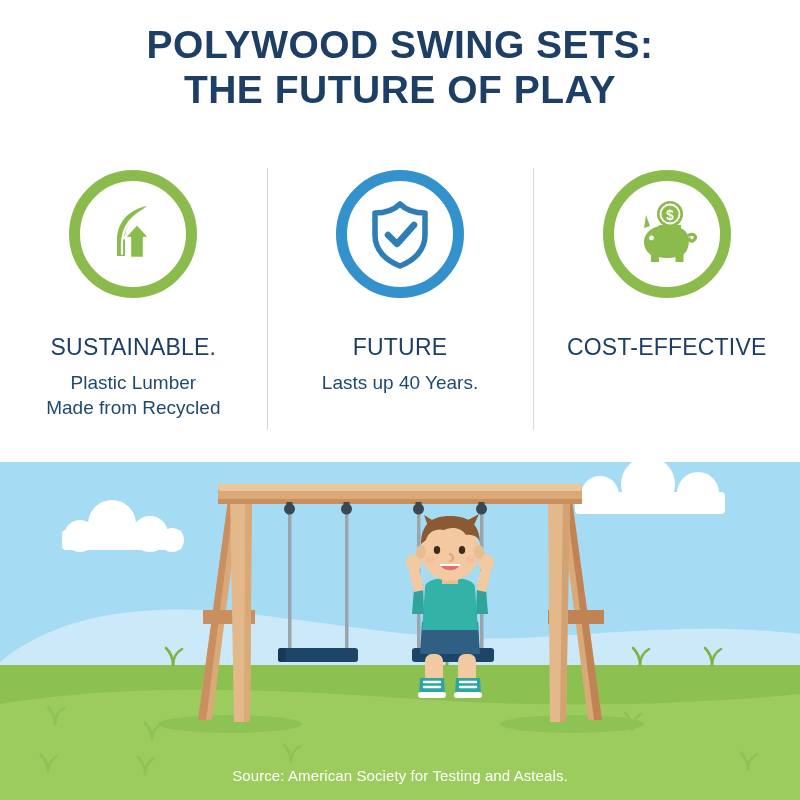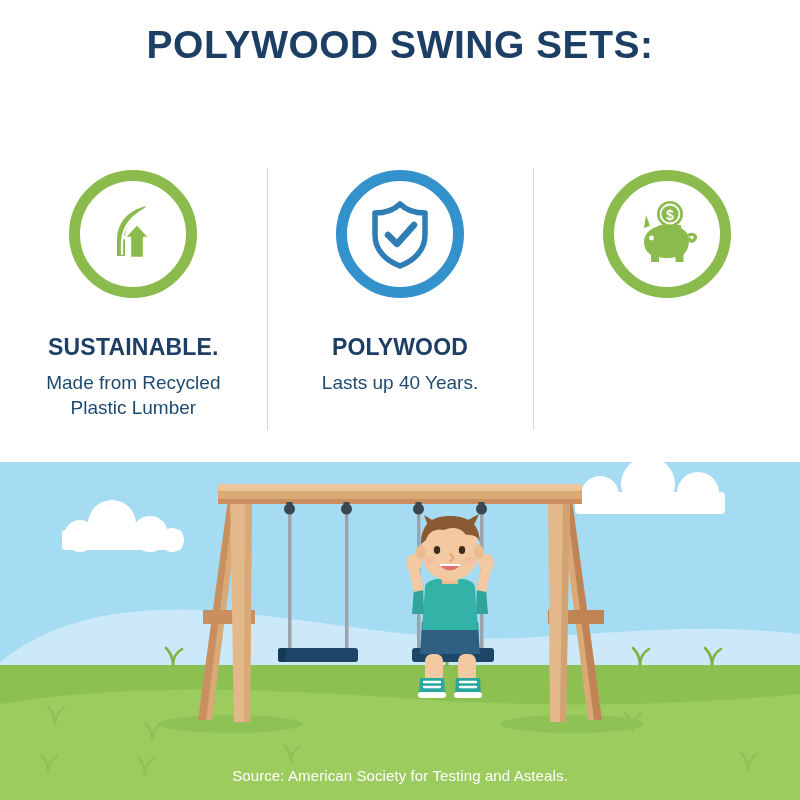--- a/index.html
+++ b/index.html
@@ -69,21 +69,21 @@
     align-items: center;
     justify-content: center;
     margin-top: 10px;
   }
   .ring-green { border: 11px solid #8cbb4d; }
   .ring-blue  { border: 11px solid #3391cc; }
 
   .feature-heading {
     margin-top: 36px;
     color: #1d3f66;
-    font-weight: bold;
+    font-weight: normal;
     font-size: 23px;
     line-height: 27px;
     letter-spacing: 0.2px;
     white-space: nowrap;
   }
   .feature-sub {
     margin-top: 9px;
     color: #1f4a70;
     font-size: 19px;
     line-height: 25px;
@@ -113,47 +113,48 @@
     letter-spacing: 0.1px;
   }
 </style>
 </head>
 <body>
 
 <div id="infographic">
 
   <div class="title-block">
     <span class="title-line">POLYWOOD SWING SETS:</span>
+    <span class="title-line">THE FUTURE OF PLAY</span>
   </div>
 
   <div class="features">
 
     <div class="feature">
       <div class="icon-ring ring-green">
         <svg width="72" height="72" viewBox="0 0 72 72" aria-hidden="true">
           <path d="M50 8 C30 12 20 26 20 42 L20 58 L28 58 L28 40 C28 28 36 18 50 8 Z" fill="#8cbb4d"></path>
           <path d="M49 11 C34 18 26 30 25 44 L25 56" fill="none" stroke="#ffffff" stroke-width="2.2" stroke-linecap="round"></path>
           <path d="M40 26 L53 40 L47 40 L47 60 L33 60 L33 40 L27 40 Z" fill="#8cbb4d" stroke="#ffffff" stroke-width="2.4" stroke-linejoin="round"></path>
         </svg>
       </div>
       <div class="feature-heading">SUSTAINABLE.</div>
       <div class="feature-sub">
+        <span>Plastic Lumber</span>
         <span>Made from Recycled</span>
-        <span>Plastic Lumber</span>
       </div>
     </div>
 
     <div class="feature">
       <div class="icon-ring ring-blue">
         <svg width="68" height="70" viewBox="0 0 68 70" aria-hidden="true">
           <path d="M34 5 C27 12 17 14 9 14 L9 36 C9 52 21 62 34 67 C47 62 59 52 59 36 L59 14 C51 14 41 12 34 5 Z" fill="none" stroke="#2e7db4" stroke-width="5.5" stroke-linejoin="round"></path>
           <path d="M22 36 L31 45 L48 26" fill="none" stroke="#2e7db4" stroke-width="6.5" stroke-linecap="round" stroke-linejoin="round"></path>
         </svg>
       </div>
-      <div class="feature-heading">POLYWOOD</div>
+      <div class="feature-heading">FUTURE</div>
       <div class="feature-sub">
         <span>Lasts up 40 Years.</span>
       </div>
     </div>
 
     <div class="feature">
       <div class="icon-ring ring-green">
         <svg width="76" height="68" viewBox="0 0 76 68" aria-hidden="true">
           <circle cx="41" cy="14" r="13" fill="#8cbb4d"></circle>
           <circle cx="41" cy="14" r="9.5" fill="none" stroke="#ffffff" stroke-width="1.8"></circle>
@@ -161,20 +162,21 @@
           <path d="M30 25 L52 25 L52 33 L30 33 Z" fill="#8cbb4d"></path>
           <path d="M31.5 29 L50.5 29" stroke="#ffffff" stroke-width="2"></path>
           <path d="M21 26 L17 15 L15 28 Z" fill="#8cbb4d"></path>
           <path d="M60 40 C60 31 51 25 38 25 C25 25 15 32 15 42 C15 48 18 52 22 55 L22 62 L30 62 L30 57
                    C32.5 57.7 35 58 38 58 C41 58 44 57.7 46.5 57 L46.5 62 L54.5 62 L54.5 54.5
                    C58 51.5 60 46.5 60 40 Z" fill="#8cbb4d"></path>
           <circle cx="22.5" cy="38" r="2.4" fill="#ffffff"></circle>
           <path d="M60 35 C66 33 68 37 65 40 C63 42 61 41 60.5 39" fill="none" stroke="#8cbb4d" stroke-width="3.2" stroke-linecap="round"></path>
         </svg>
       </div>
+      <div class="feature-heading">COST-EFFECTIVE</div>
     </div>
 
   </div>
 
   <div class="scene">
     <svg width="800" height="338" viewBox="0 0 800 338" aria-hidden="true">
 
       <rect x="0" y="0" width="800" height="338" fill="#a5dcf4"></rect>
 
       <path d="M0 200 C60 150 150 140 250 152 C340 162 430 180 520 176 C610 172 700 160 800 172 L800 230 L0 230 Z" fill="#cbe9f8"></path>

